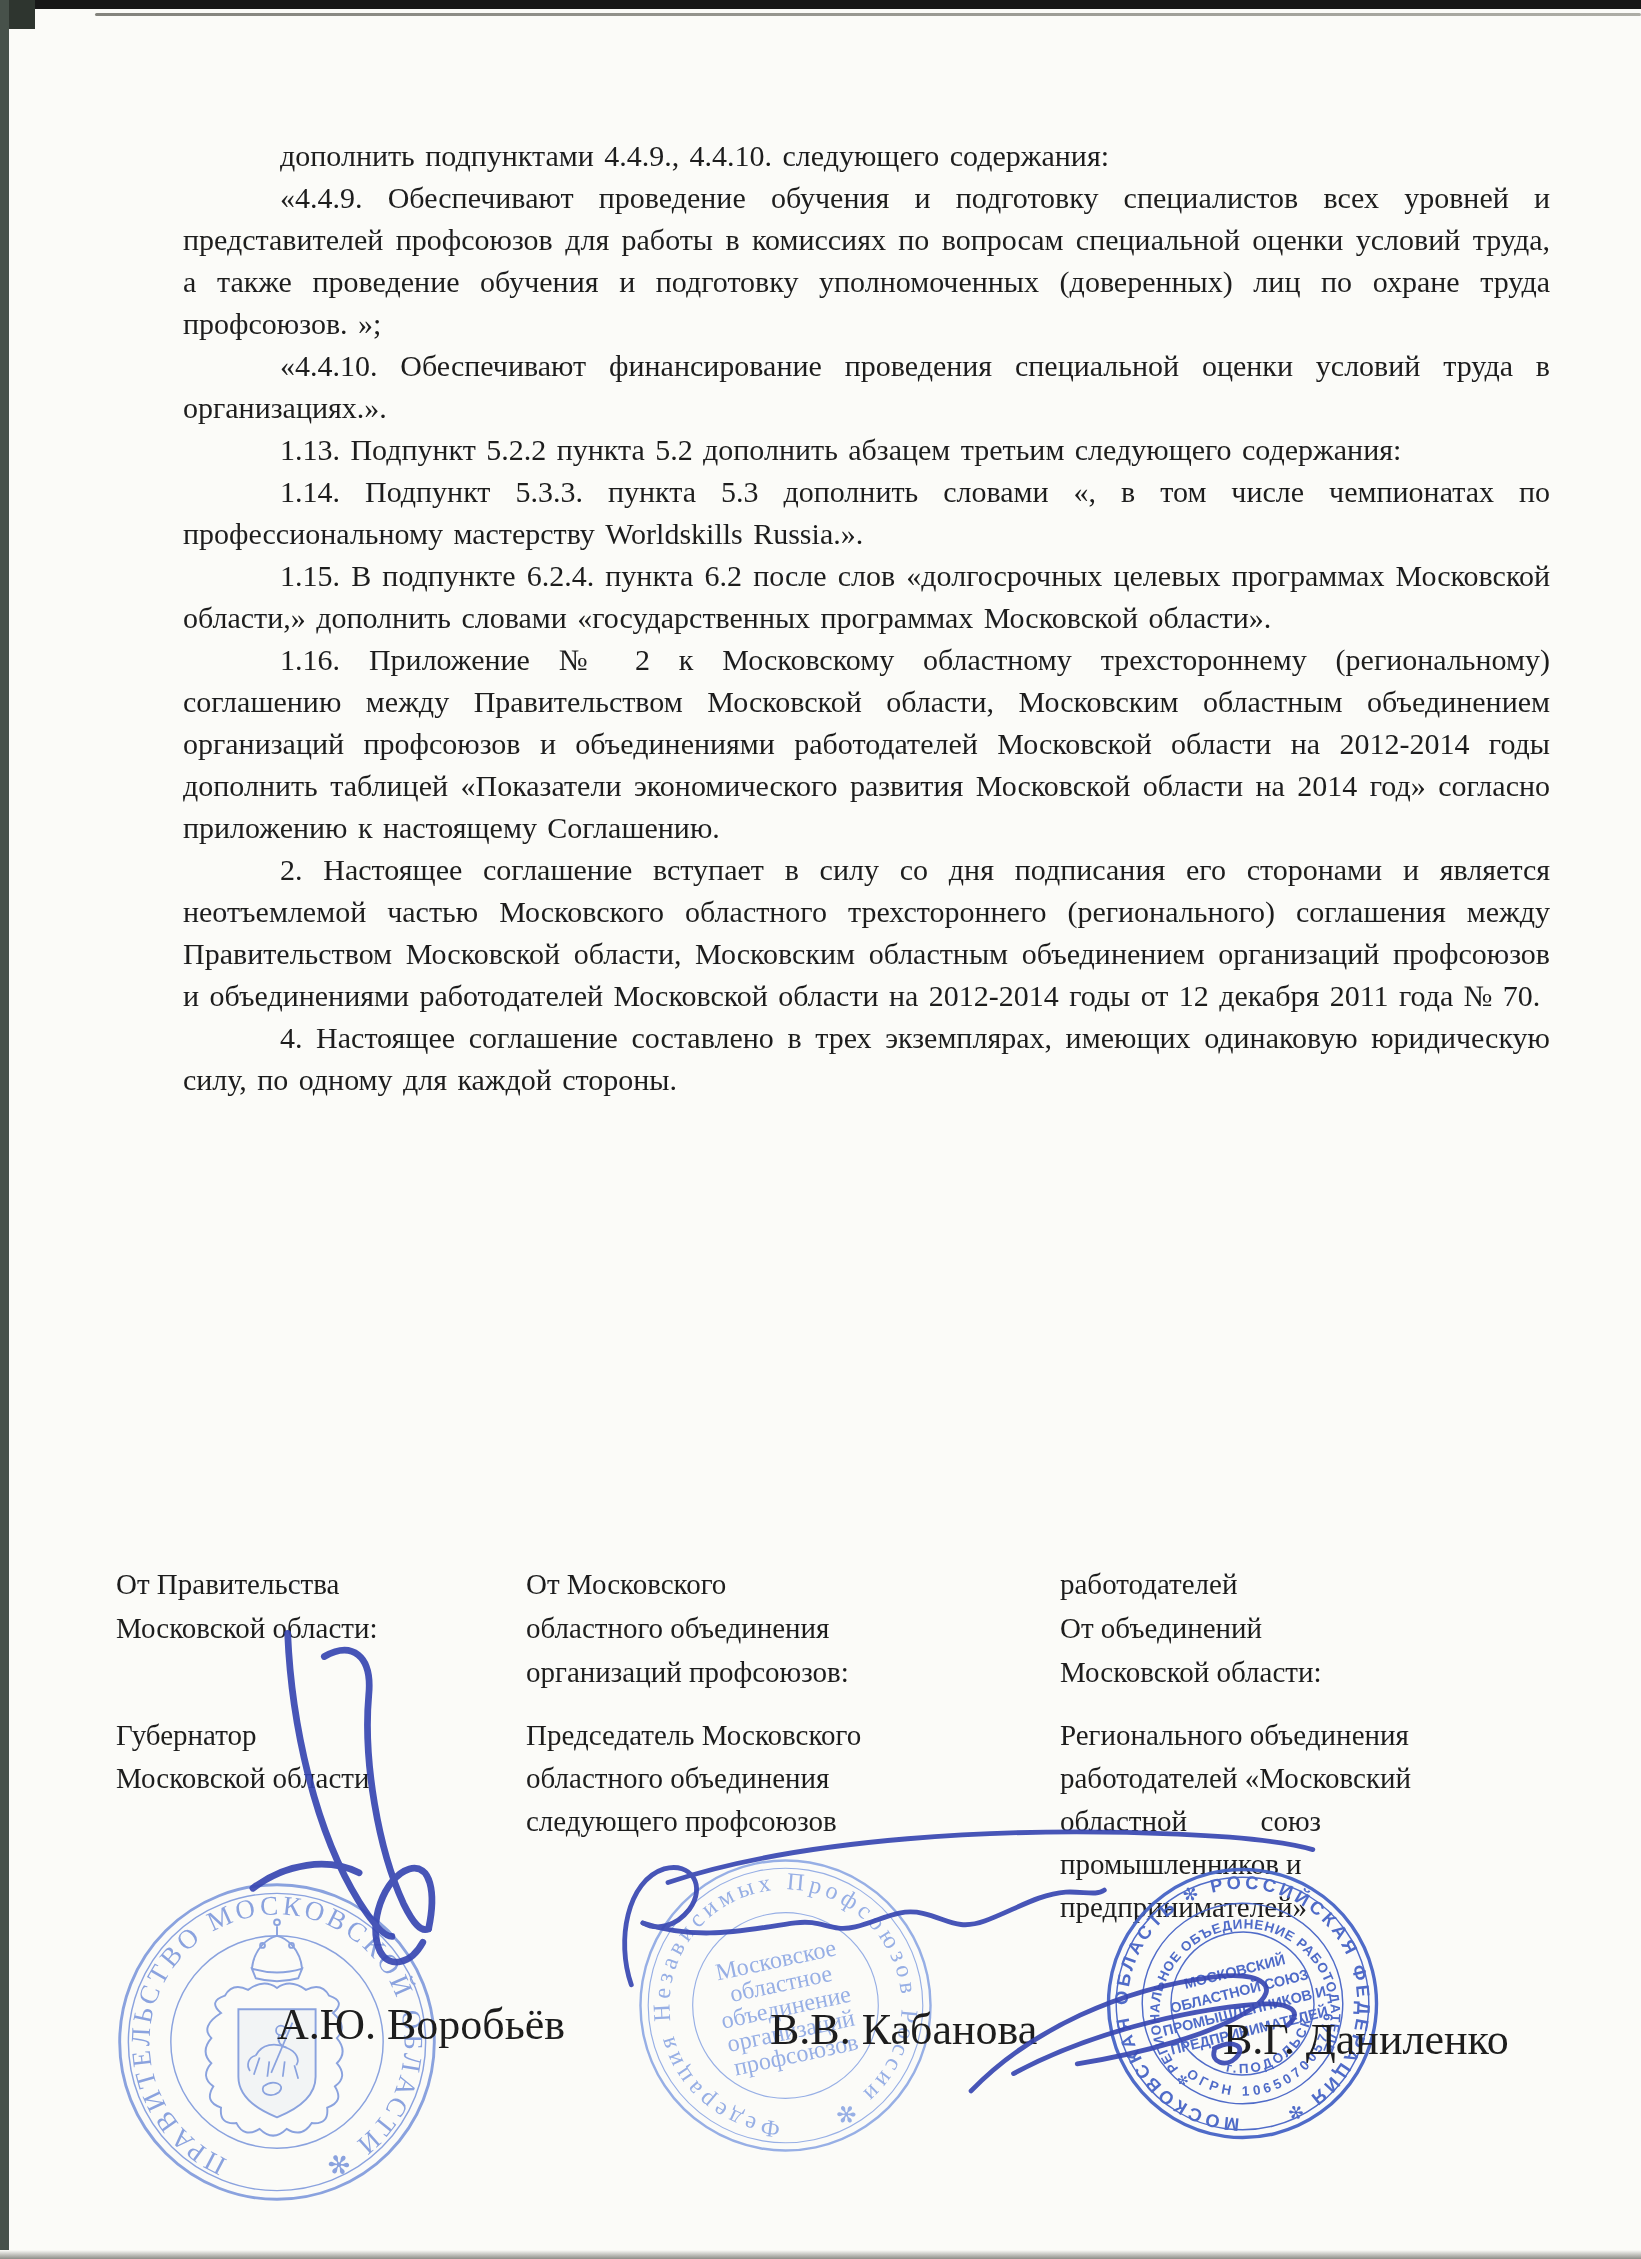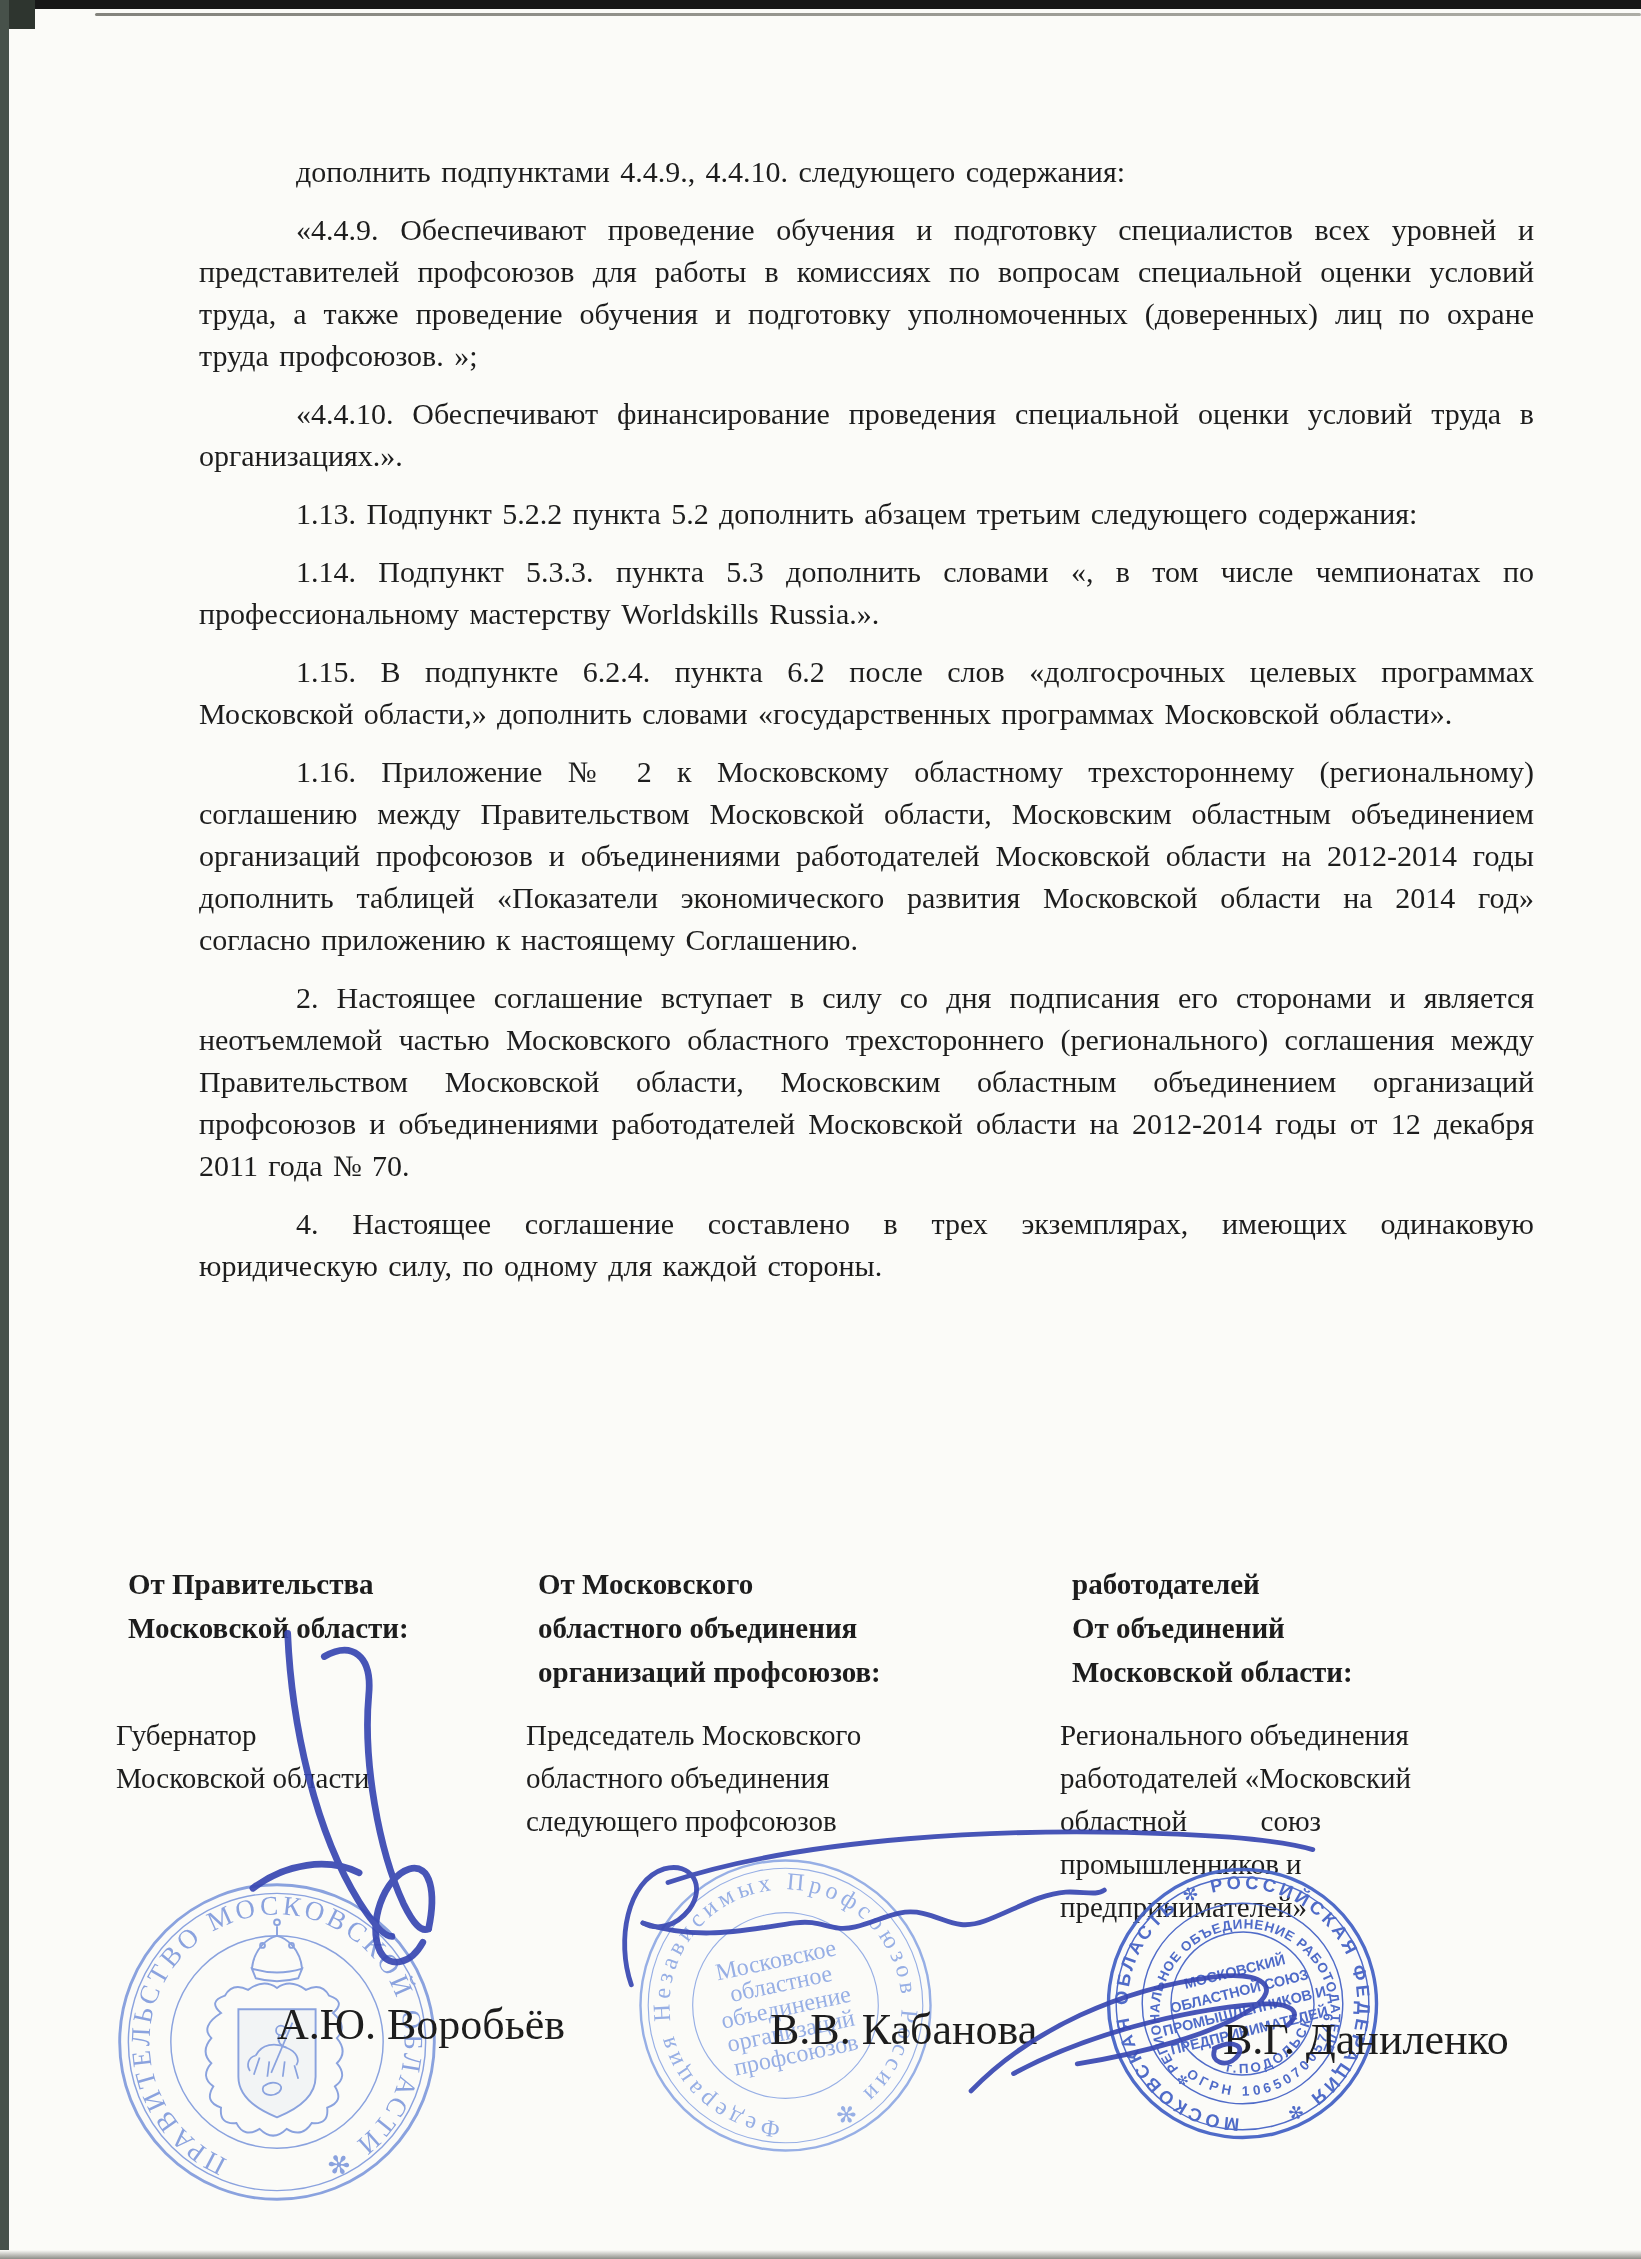--- a/index.html
+++ b/index.html
@@ -14,24 +14,24 @@
   .edge-left{position:absolute;top:0;left:0;width:8.7px;height:100%;background:#47514a;}
   .paper-top-line{position:absolute;top:12.6px;left:95px;right:0;height:3.9px;border-radius:1.9px;
     background:linear-gradient(to right,#83837d,#adada6);}
   .edge-bottom{position:absolute;bottom:0;left:0;width:100%;height:8.7px;
     background:linear-gradient(#fbfbf8,#8e8e88);}
 
   .body-text{
     position:absolute;left:183px;top:135px;width:1367px;
     font-size:30px;line-height:42px;text-align:justify;word-spacing:2.9px;
   }
-  .body-text p{margin:16px;text-indent:97px;}
+  .body-text p{margin:0;text-indent:97px;}
 
   .sig-col{position:absolute;top:1562px;font-size:29px;}
-  .party div{font-weight:bold;line-height:44px;white-space:nowrap;margin-left:12px;}
+  .party div{font-weight:normal;line-height:44px;white-space:nowrap;}
   .role{position:absolute;top:152px;left:0;}
   .role div{line-height:43px;white-space:nowrap;}
   .role div.jl{white-space:normal;text-align:justify;text-align-last:justify;width:261px;}
 
   .signer{position:absolute;font-size:44px;white-space:nowrap;}
 
   .stamp{position:absolute;}
   .stamp text{font-family:"Liberation Serif","DejaVu Serif",serif;}
   .stamp.sans text{font-family:"Liberation Sans","DejaVu Sans",sans-serif;font-weight:bold;}
   .sig-overlay{position:absolute;top:0;left:0;pointer-events:none;}

